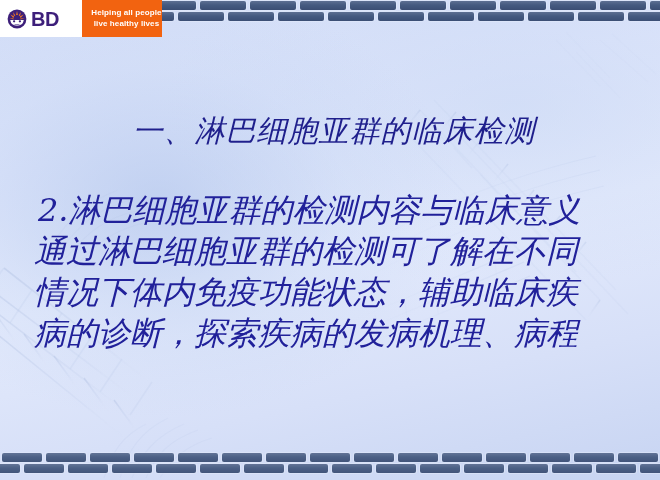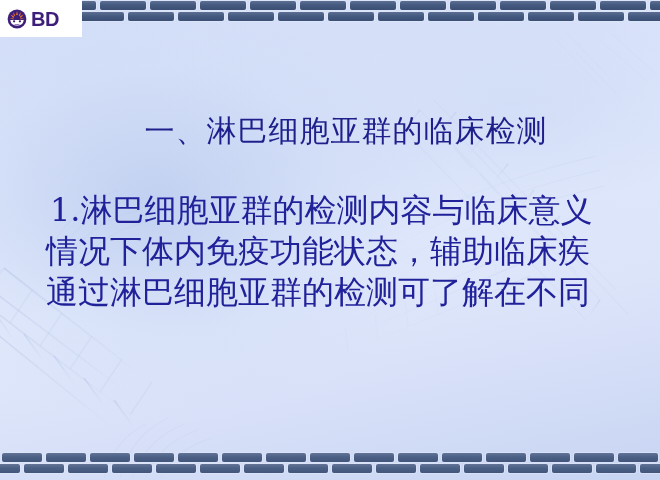--- a/index.html
+++ b/index.html
@@ -112,25 +112,26 @@
     font-size: 8px;
     line-height: 10.5px;
     font-weight: bold;
     letter-spacing: 0.1px;
     white-space: nowrap;
   }
 
   
   .content {
     position: absolute;
-    left: 16px;
+    left: 4px;
     top: 0;
     width: 532px;
     height: 480px;
     z-index: 5;
+    font-style: italic;
   }
 
   .slide-title {
     position: absolute;
     left: 0;
     top: 112px;
     width: 660px;
     text-align: center;
     font-family: "DejaVu Serif", "Liberation Serif", serif;
     font-size: 30px;
@@ -360,25 +361,30 @@
             <path d="M17.7 9.0 L13.4 9.4 L13.5 10.6 Z"></path>
           </g>
           <path d="M3.2 11.0 A6.9 6.9 0 0 0 16.8 11.0 Z" fill="#ffffff"></path>
           <circle cx="7.1" cy="12.3" r="1.15" fill="#3d1f7a"></circle>
           <circle cx="12.9" cy="12.3" r="1.15" fill="#3d1f7a"></circle>
           <path d="M6.6 14.8 Q10 17.6 13.4 14.8 Q10 16.0 6.6 14.8 Z" fill="#3d1f7a"></path>
         </svg>
       </span>
       <span class="logo-text">BD</span>
     </div>
+    <div class="logo-orange">
+      <span>Helping all people</span>
+      <span>live healthy lives</span>
+    </div>
   </div>
 
   <div class="content">
     <div class="slide-title">一、淋巴细胞亚群的临床检测</div>
 
     <div class="body-block">
-      <span class="body-line l1">1.淋巴细胞亚群的检测内容与临床意义</span>
+      <span class="body-line l1">2.淋巴细胞亚群的检测内容与临床意义</span>
+      <span class="body-line l2">通过淋巴细胞亚群的检测可了解在不同</span>
       <span class="body-line l3">情况下体内免疫功能状态，辅助临床疾</span>
-      <span class="body-line l2">通过淋巴细胞亚群的检测可了解在不同</span>
+      <span class="body-line l4">病的诊断，探索疾病的发病机理、病程</span>
     </div>
   </div>
 
 </div>
 
 </body></html>

